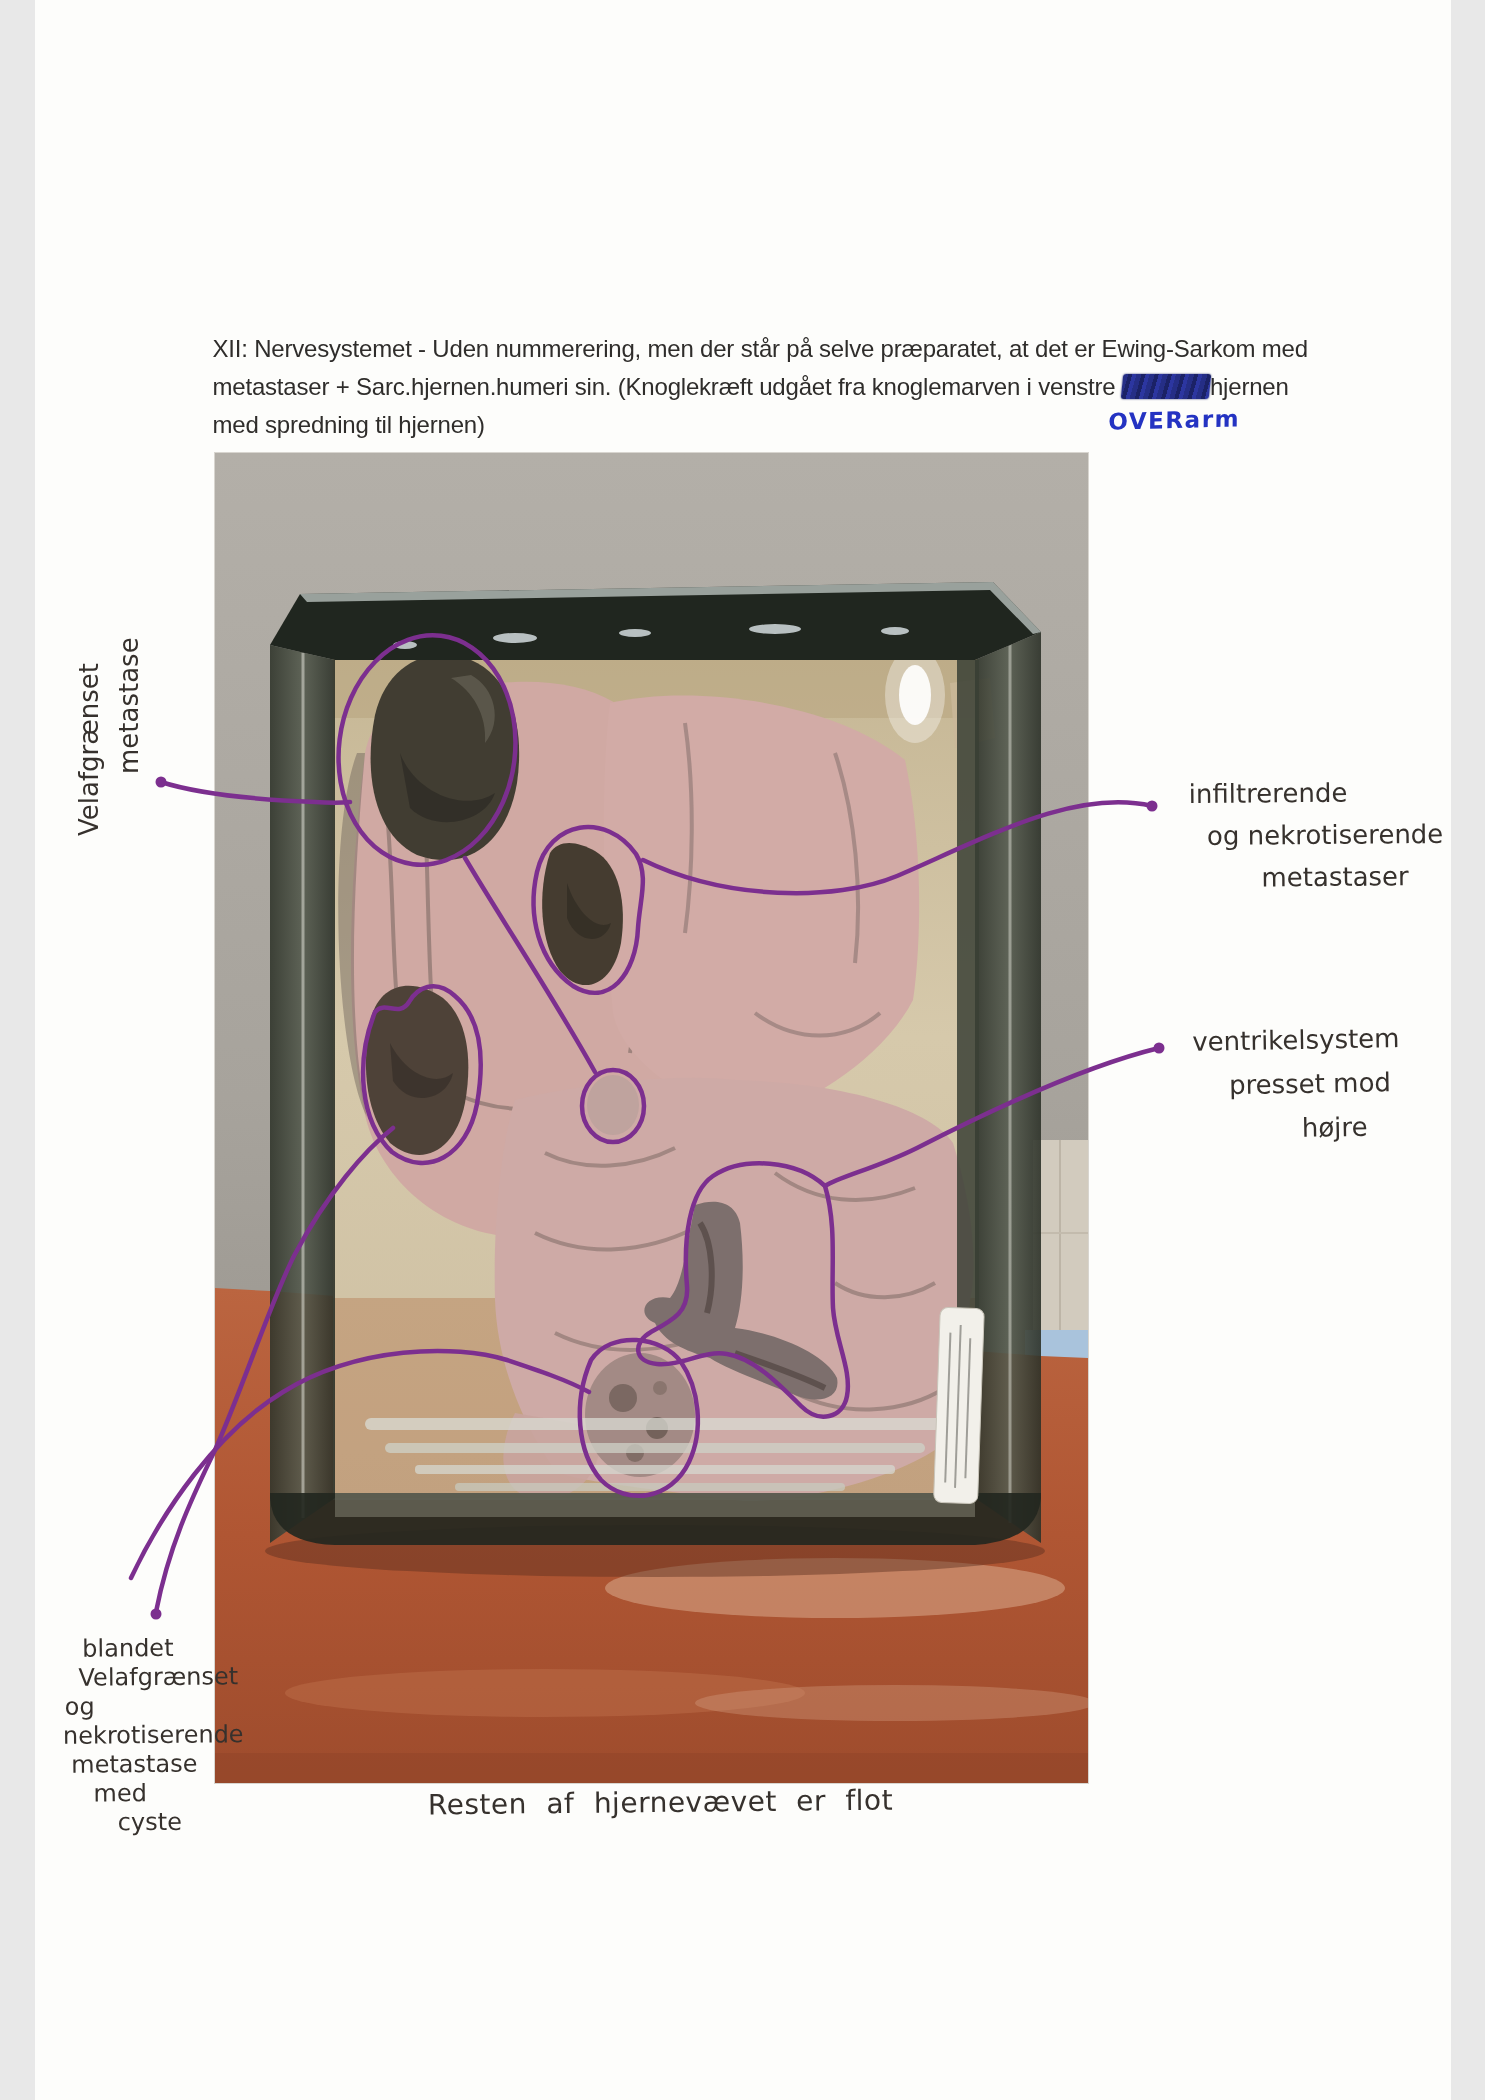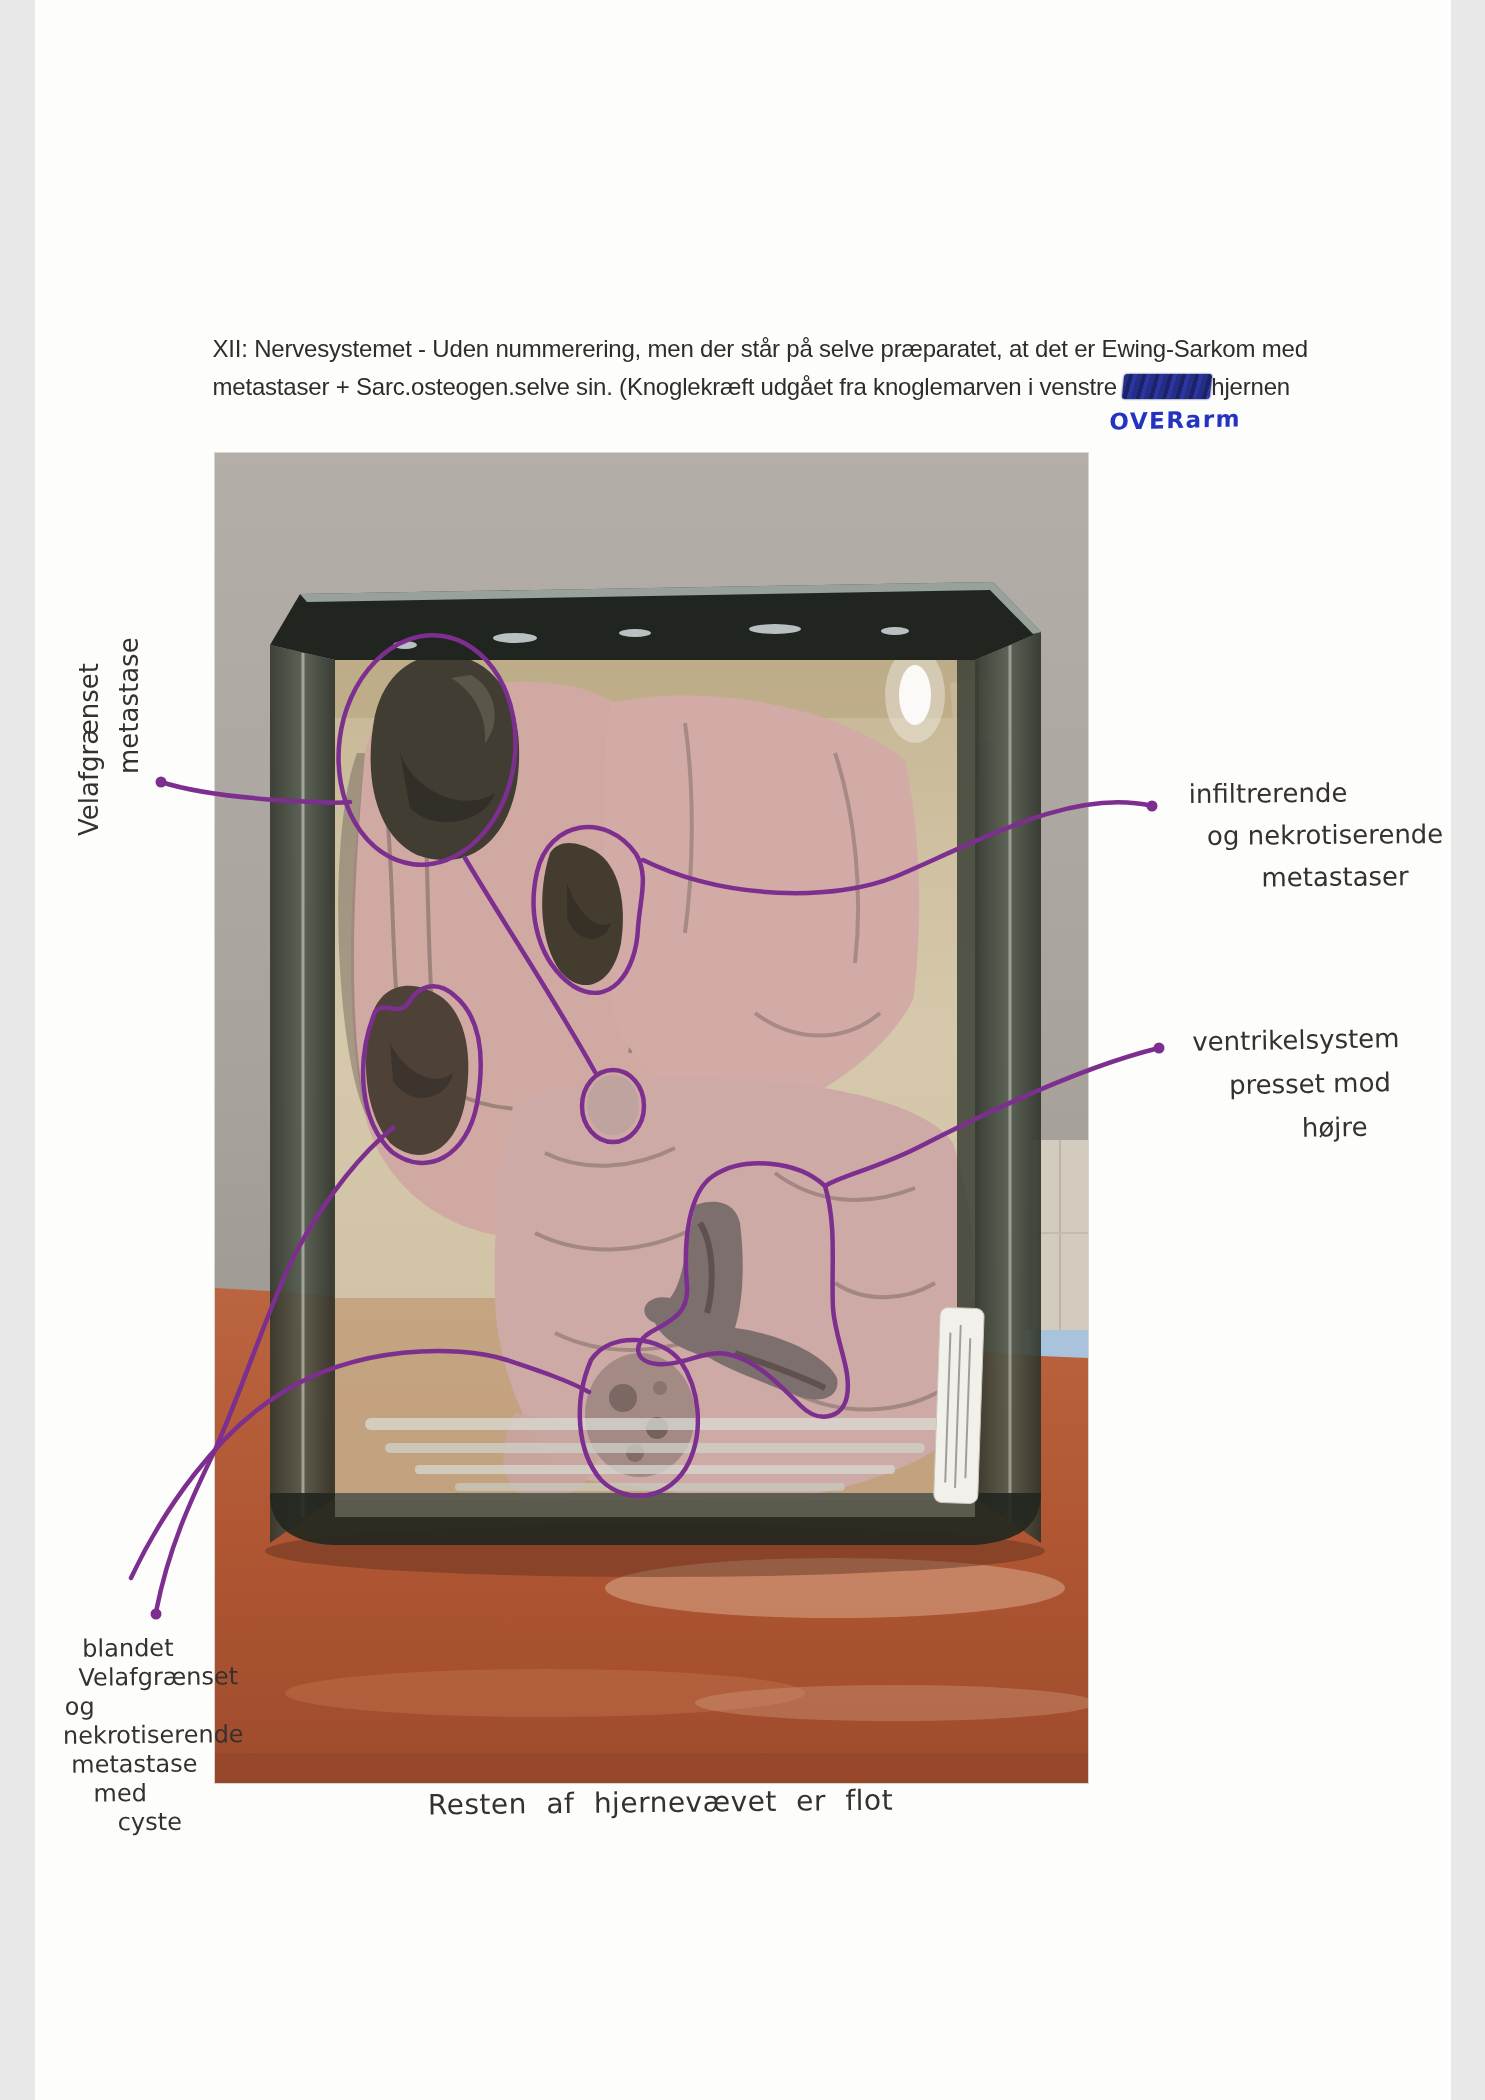--- a/index.html
+++ b/index.html
@@ -69,21 +69,22 @@
     pointer-events:none;
   }
 </style>
 </head>
 <body>
 
 <div class="page">
 
   <div class="typed">
     <div class="typed-line">XII: Nervesystemet - Uden nummerering, men der står på selve præparatet, at det er Ewing-Sarkom med</div>
-    <div class="typed-line"><span>metastaser + Sarc.osteogen.selve sin. (Knoglekræft udgået fra knoglemarven i venstre </span><span class="blotch"><span class="correction">OVERarm</span></span><span>hjernen</span></div>
+    <div class="typed-line"><span>metastaser + Sarc.hjernen.humeri sin. (Knoglekræft udgået fra knoglemarven i venstre </span><span class="blotch"><span class="correction">OVERarm</span></span><span>hjernen</span></div>
+    <div class="typed-line">med spredning til hjernen)</div>
   </div>
 
   <div class="photo">
     <svg width="873" height="1330" viewBox="0 0 873 1330">
       <defs>
         <linearGradient id="wallG" x1="0" y1="0" x2="0" y2="1">
           <stop offset="0" stop-color="#b3afa8"></stop>
           <stop offset="0.7" stop-color="#a7a39c"></stop>
           <stop offset="1" stop-color="#9d9992"></stop>
         </linearGradient>

